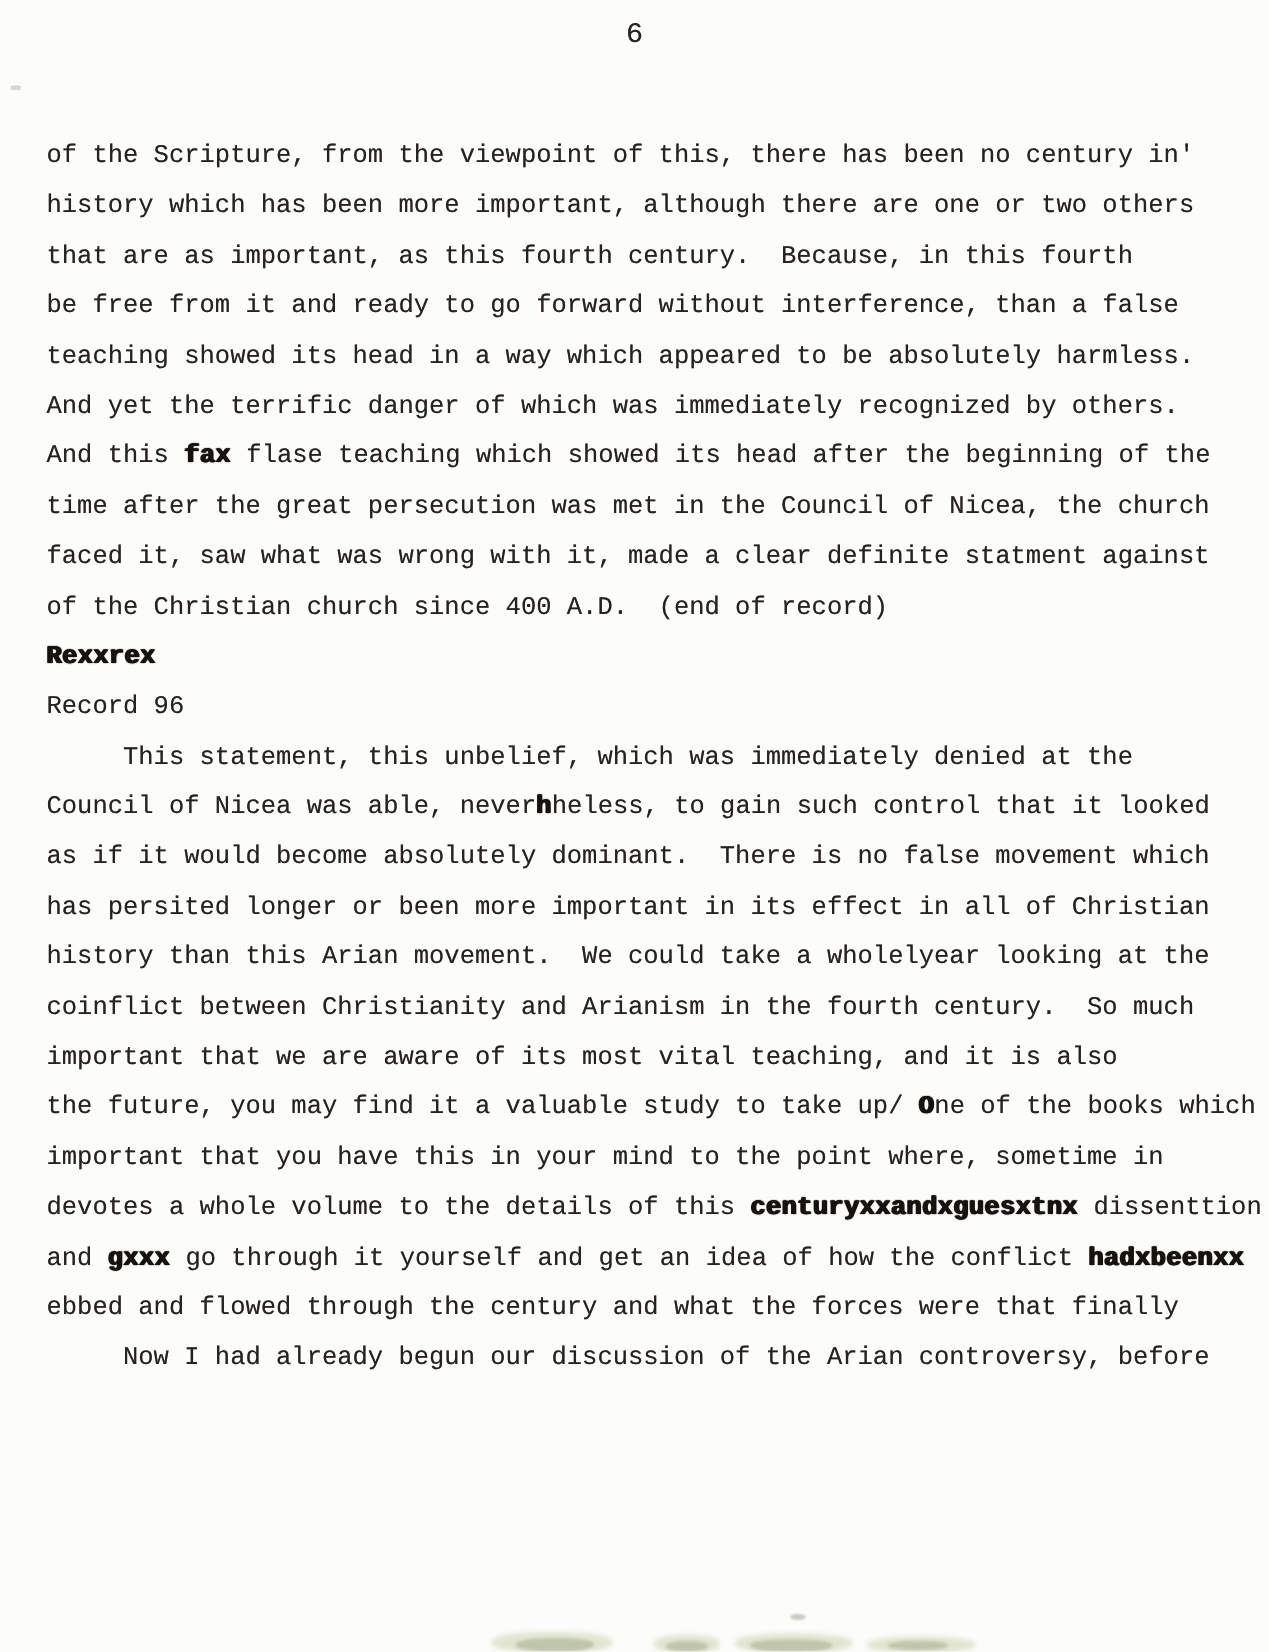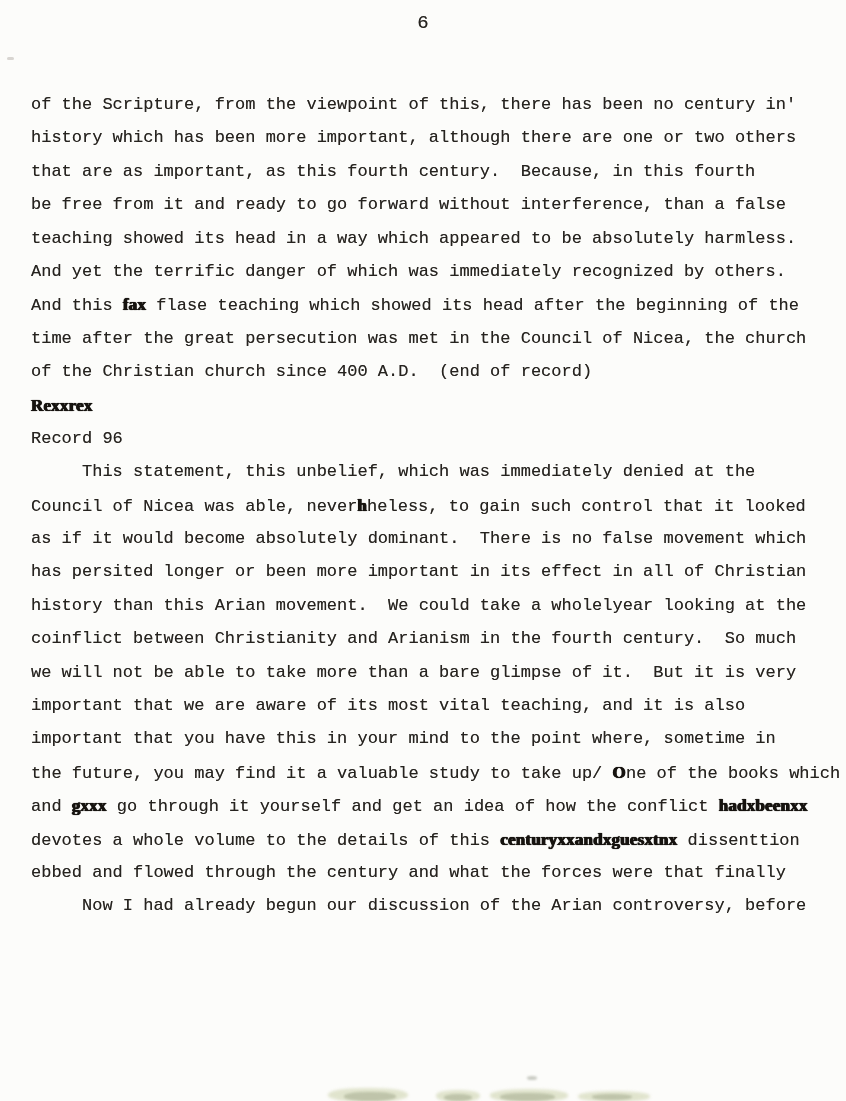--- a/index.html
+++ b/index.html
@@ -20,21 +20,20 @@
     position:absolute;top:46px;left:31px;width:815px;
     font-size:17px;line-height:33.4px;color:var(--ink,#26231f);
     text-shadow:0 0 .4px rgba(20,16,12,.5);
     margin-top:42px;
   }
   .line{white-space:pre;height:33.4px;}
   .xo{
     font-weight:700;color:var(--struck,#16130f);
     text-shadow:0 0 1px var(--struck,#16130f),.6px 0 var(--struck,#16130f),-.6px 0 var(--struck,#16130f);
     letter-spacing:.2px;
-    font-family:Liberation Serif, serif;
   }
   .speck{
     position:absolute;background:#b9b5ae;opacity:.55;border-radius:2px;
   }
   .smudge{
     position:absolute;border-radius:45%;
     filter:blur(1.6px);
   }
   .smudge.light{background:var(--smudge,#dce0c6);opacity:.85;}
   .smudge.core{background:var(--smudgeCore,#b7bda2);opacity:.8;filter:blur(1px);}
@@ -49,35 +48,35 @@
 
   <div id="page-text">
       <div class="line"><span>of the Scripture, from the viewpoint of this, there has been no century in'</span></div>
       <div class="line"><span>history which has been more important, although there are one or two others</span></div>
       <div class="line"><span>that are as important, as this fourth century.  Because, in this fourth</span></div>
       <div class="line"><span>be free from it and ready to go forward without interference, than a false</span></div>
       <div class="line"><span>teaching showed its head in a way which appeared to be absolutely harmless.</span></div>
       <div class="line"><span>And yet the terrific danger of which was immediately recognized by others.</span></div>
       <div class="line"><span>And this </span><span class="xo">fax</span><span> flase teaching which showed its head after the beginning of the</span></div>
       <div class="line"><span>time after the great persecution was met in the Council of Nicea, the church</span></div>
+      <div class="line"><span>faced it, saw what was wrong with it, made a clear definite statment against</span></div>
       <div class="line"><span>of the Christian church since 400 A.D.  (end of record)</span></div>
       <div class="line"><span class="xo">Rexxrex</span></div>
       <div class="line"><span>Record 96</span></div>
       <div class="line"><span>     This statement, this unbelief, which was immediately denied at the</span></div>
       <div class="line"><span>Council of Nicea was able, never</span><span class="xo">h</span><span>heless, to gain such control that it looked</span></div>
       <div class="line"><span>as if it would become absolutely dominant.  There is no false movement which</span></div>
       <div class="line"><span>has persited longer or been more important in its effect in all of Christian</span></div>
       <div class="line"><span>history than this Arian movement.  We could take a wholelyear looking at the</span></div>
       <div class="line"><span>coinflict between Christianity and Arianism in the fourth century.  So much</span></div>
-      <div class="line"><span>we will not be able to take more than a bare glimpse of it.  But it is very</span></div>
       <div class="line"><span>important that we are aware of its most vital teaching, and it is also</span></div>
+      <div class="line"><span>the future, you may find it a valuable study to take up/ </span><span class="xo">O</span><span>ne of the books which</span></div>
       <div class="line"><span>important that you have this in your mind to the point where, sometime in</span></div>
-      <div class="line"><span>the future, you may find it a valuable study to take up/ </span><span class="xo">O</span><span>ne of the books which</span></div>
+      <div class="line"><span>devotes a whole volume to the details of this </span><span class="xo">centuryxxandxguesxtnx</span><span> dissenttion</span></div>
       <div class="line"><span>and </span><span class="xo">gxxx</span><span> go through it yourself and get an idea of how the conflict </span><span class="xo">hadxbeenxx</span></div>
-      <div class="line"><span>devotes a whole volume to the details of this </span><span class="xo">centuryxxandxguesxtnx</span><span> dissenttion</span></div>
       <div class="line"><span>ebbed and flowed through the century and what the forces were that finally</span></div>
       <div class="line"><span>     Now I had already begun our discussion of the Arian controversy, before</span></div>
     </div>
 
   <div class="speck" style="left:7px;top:57px;width:7px;height:3px;"></div>
   <div class="smudge dot" style="left:527px;top:1076px;width:10px;height:4px;"></div>
   <div class="smudge light" style="left:328px;top:1088px;width:80px;height:14px;"></div>
   <div class="smudge core" style="left:344px;top:1092px;width:52px;height:9px;"></div>
   <div class="smudge light" style="left:436px;top:1090px;width:44px;height:12px;"></div>
   <div class="smudge core" style="left:444px;top:1094px;width:28px;height:7px;"></div>

